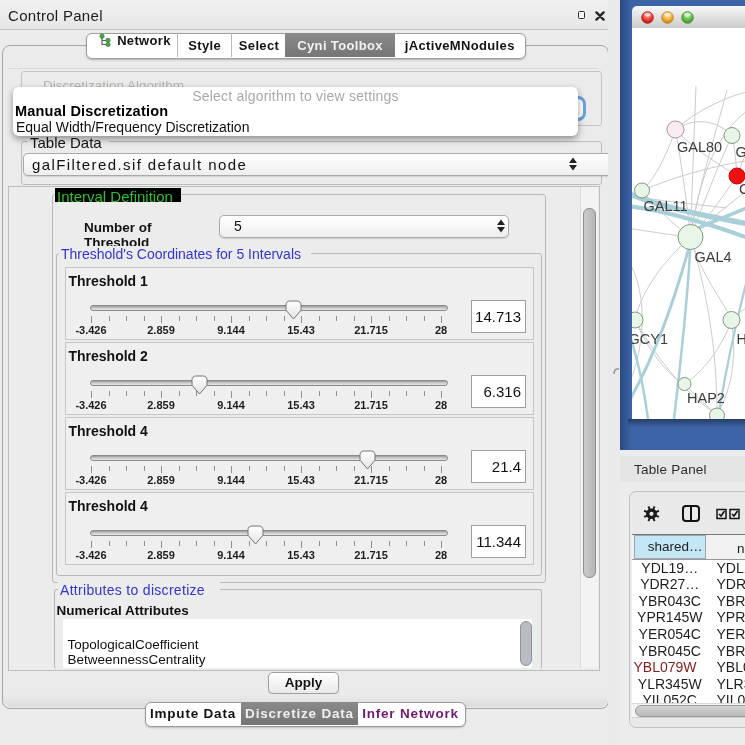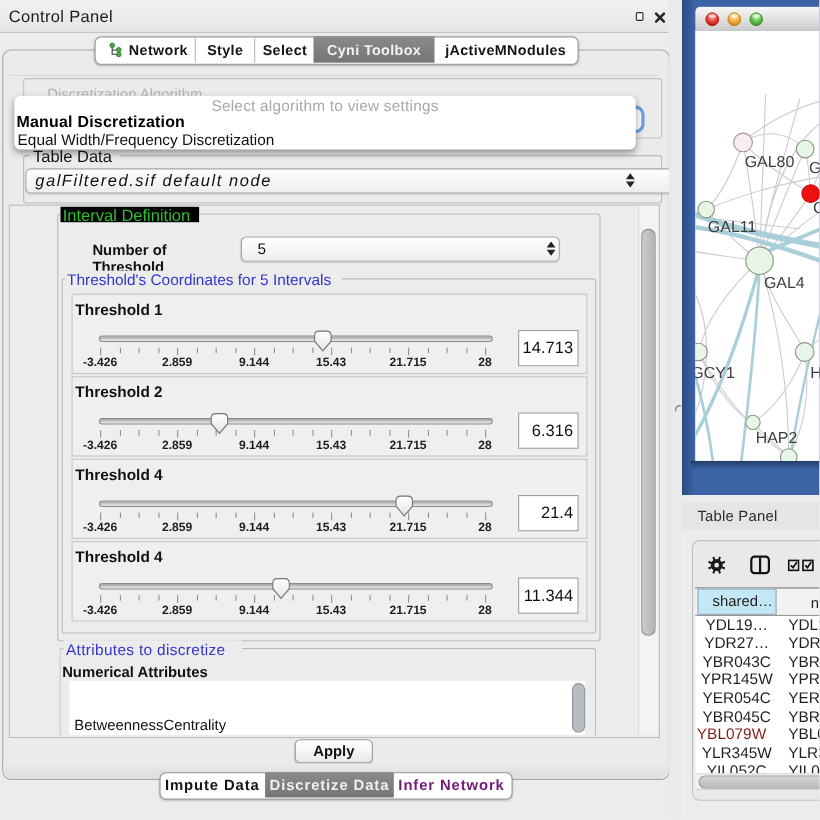--- a/index.html
+++ b/index.html
@@ -7,41 +7,41 @@
 </style></head>
 <body>
 <div style="position:absolute;left:0;top:0;width:620px;height:29px;background:linear-gradient(#f1f1f1,#e6e6e6);border-bottom:1px solid #c3c3c3;"></div>
 <div style="position:absolute;left:8px;top:7px;width:200px;height:16px;font-size:15px;letter-spacing:.3px;color:#1c1c1c;">Control Panel</div>
 <div style="position:absolute;left:577.5px;top:10.5px;width:5.5px;height:6px;border:1.9px solid #2b2b2b;border-radius:1.5px;background:#f2f2f2;"></div>
 <svg style="position:absolute;left:595px;top:11px;" width="10" height="10" viewBox="0 0 10 10">
     <path d="M1.4 1.4 L8.6 8.6 M8.6 1.4 L1.4 8.6" stroke="#252525" stroke-width="2.3" stroke-linecap="round"></path>
   </svg>
 <div style="position:absolute;left:2px;top:45px;width:605px;height:662px;background:#ebebeb;border:1px solid #a6a6a6;border-radius:8px;"></div>
 <div style="position:absolute;left:86px;top:33px;width:438.3px;height:24px;background:#ffffff;border:1px solid #9f9f9f;border-radius:6px;box-shadow:0 1px 2px rgba(0,0,0,.25);"></div>
-<div style="position:absolute;left:86px;top:33px;width:98px;height:24px;color:#141414;border-radius:6px 0 0 6px;display:flex;align-items:center;justify-content:center;font-size:13px;font-weight:bold;letter-spacing:.35px;"><svg width="13" height="15" viewBox="0 0 13 15" style="margin-right:5px;">
+<div style="position:absolute;left:86px;top:33px;width:98px;height:24px;color:#141414;border-radius:6px 0 0 6px;display:flex;align-items:flex-start;justify-content:center;font-size:13px;font-weight:bold;letter-spacing:.35px;"><svg width="13" height="15" viewBox="0 0 13 15" style="margin-right:5px;">
       <path d="M3 3.5 V12 M3.5 7.5 H8 M3.5 11.5 H8" stroke="#5b5b5b" stroke-width="1.2" fill="none"></path>
       <circle cx="3" cy="3.2" r="2.1" fill="#4ca64c" stroke="#2e7d2e" stroke-width=".8"></circle>
       <circle cx="9" cy="7.3" r="2.1" fill="#4ca64c" stroke="#2e7d2e" stroke-width=".8"></circle>
       <circle cx="9" cy="11.5" r="2.1" fill="#4ca64c" stroke="#2e7d2e" stroke-width=".8"></circle>
     </svg>Network</div>
 <div style="position:absolute;left:176.5px;top:33px;width:54.5px;height:24px;color:#141414;border-left:1px solid #b9b9b9;display:flex;align-items:center;justify-content:center;font-size:13px;font-weight:bold;letter-spacing:.35px;">Style</div>
 <div style="position:absolute;left:231px;top:33px;width:54px;height:24px;color:#141414;border-left:1px solid #b9b9b9;display:flex;align-items:center;justify-content:center;font-size:13px;font-weight:bold;letter-spacing:.35px;">Select</div>
 <div style="position:absolute;left:285px;top:33px;width:110.19999999999999px;height:24px;background:linear-gradient(#8a8a8a,#767676);color:#f2f2f2;display:flex;align-items:center;justify-content:center;font-size:13px;font-weight:bold;letter-spacing:.35px;">Cyni Toolbox</div>
 <div style="position:absolute;left:395.2px;top:33px;width:129.09999999999997px;height:24px;color:#141414;border-radius:0 6px 6px 0;display:flex;align-items:center;justify-content:center;font-size:13px;font-weight:bold;letter-spacing:.35px;">jActiveMNodules</div>
 <div style="position:absolute;left:8px;top:68px;width:590px;height:1px;background:#d9d9d9;"></div>
 <div style="position:absolute;left:21px;top:71px;width:579px;height:53px;border:1px solid #c4c4c4;border-radius:3px;"></div>
 <div style="position:absolute;left:43px;top:77.5px;width:170px;height:13px;background:#ebebeb;font-size:13.5px;color:#b4b4b0;overflow:hidden;">Discretization Algorithm</div>
 <div style="position:absolute;left:460px;top:96px;width:126px;height:25px;border:3px solid #6aa2da;border-radius:8px;background:#fff;box-sizing:border-box;"></div>
 <div style="position:absolute;left:13px;top:87px;width:565px;height:49px;background:#ffffff;border-radius:6px;box-shadow:0 3px 7px rgba(0,0,0,.4);z-index:30;"></div>
 <div style="position:absolute;left:13px;top:88px;width:565px;height:14px;font-size:14px;color:#a9a9a9;text-align:center;letter-spacing:.2px;z-index:31;">Select algorithm to view settings</div>
 <div style="position:absolute;left:15px;top:102.5px;width:400px;height:14px;font-size:14.5px;font-weight:bold;color:#000;letter-spacing:.2px;z-index:31;">Manual Discretization</div>
 <div style="position:absolute;left:16px;top:119px;width:420px;height:15px;font-size:14px;color:#101010;z-index:31;">Equal Width/Frequency Discretization</div>
 <div style="position:absolute;left:21px;top:140.5px;width:579px;height:42.5px;border:1px solid #bcbcbc;border-radius:3px;"></div>
 <div style="position:absolute;left:27px;top:134px;width:76px;height:14px;background:#ebebeb;padding:0 3px;font-size:15px;color:#141414;">Table Data</div>
-<div style="position:absolute;left:23px;top:152.5px;width:646px;height:23px;background:linear-gradient(#ffffff,#eeeeee);border:1px solid #a9a9a9;border-radius:5px;box-shadow:0 1px 1px rgba(0,0,0,.12);display:flex;align-items:center;font-size:15px;letter-spacing:1.4px;color:#111;padding-left:8px;box-sizing:border-box;font-style:italic;">galFiltered.sif default node</div>
+<div style="position:absolute;left:23px;top:152.5px;width:646px;height:23px;background:linear-gradient(#ffffff,#eeeeee);border:1px solid #a9a9a9;border-radius:5px;box-shadow:0 1px 1px rgba(0,0,0,.12);display:flex;align-items:center;font-size:15px;letter-spacing:1.4px;color:#111;padding-left:8px;box-sizing:border-box;">galFiltered.sif default node</div>
 <svg style="position:absolute;left:566px;top:156.0px;" width="14" height="16" viewBox="0 0 14 16">
     <path d="M7 1.5 L11 7 H3 Z" fill="#222"></path>
     <path d="M7 14.5 L11 9 H3 Z" fill="#222"></path>
   </svg>
 <div style="position:absolute;left:8px;top:186px;width:590px;height:483px;border:1px solid #bdbdbd;background:#ececec;"></div>
 <div style="position:absolute;left:580px;top:187px;width:17px;height:481px;background:#f3f3f3;border-left:1px solid #dadada;"></div>
 <div style="position:absolute;left:582.5px;top:208px;width:11px;height:368px;background:linear-gradient(90deg,#cccccc,#b5b5b5);border:1px solid #8f8f8f;border-radius:6px;"></div>
 <div style="position:absolute;left:52px;top:194px;width:492px;height:387px;border:1px solid #b9b9b9;border-radius:3px;"></div>
 <div style="position:absolute;left:55px;top:187.5px;width:122px;height:14px;background:#000000;padding:0 2px;font-size:15px;color:#2dbe2d;">Interval Definition</div>
 <div style="position:absolute;left:84px;top:219.5px;width:128px;height:15px;font-size:13.5px;font-weight:bold;color:#111;">Number of Threshold</div>
@@ -213,20 +213,21 @@
         <stop offset="1" stop-color="#e2e2e2"></stop>
       </linearGradient>
     </defs>
     <path d="M1 5.2 Q1 1 5.2 1 H11.8 Q16 1 16 5.2 V10.2 L8.5 19 L1 10.2 Z" fill="url(#tg255525)" stroke="#757575" stroke-width="1"></path>
   </svg>
 <div style="position:absolute;left:471px;top:525.0px;width:55px;height:33px;background:#fff;border:1px solid #9e9e9e;box-sizing:border-box;display:flex;align-items:center;justify-content:flex-end;padding-right:4px;font-size:15px;color:#111;">11.344</div>
 <div style="position:absolute;left:54px;top:588.5px;width:486px;height:79px;border:1px solid #b9b9b9;border-radius:3px;border-bottom:none;"></div>
 <div style="position:absolute;left:58px;top:582px;width:158px;height:13px;background:#ececec;padding:0 2px;font-size:14px;letter-spacing:.3px;color:#3434d0;">Attributes to discretize</div>
 <div style="position:absolute;left:56.5px;top:602.5px;width:160px;height:14px;font-size:13.5px;font-weight:bold;color:#111;">Numerical Attributes</div>
 <div style="position:absolute;left:63px;top:619px;width:469px;height:48.5px;background:#ffffff;overflow:hidden;">
+    <div style="position:absolute;left:4.5px;top:18.0px;width:300px;height:14px;font-size:13.5px;color:#111;">TopologicalCoefficient</div>
     <div style="position:absolute;left:4.5px;top:32.5px;width:300px;height:14px;font-size:13.5px;color:#111;">BetweennessCentrality</div>
   </div>
 <div style="position:absolute;left:519.5px;top:620.5px;width:10px;height:43px;background:#b7bdc3;border:1px solid #8d939a;border-radius:6px;"></div>
 <div style="position:absolute;left:268px;top:671.5px;width:69px;height:20.5px;background:linear-gradient(#ffffff,#e9e9e9);border:1px solid #9f9f9f;border-radius:5px;display:flex;align-items:center;justify-content:center;font-size:13.5px;font-weight:bold;color:#141414;box-shadow:0 1px 1px rgba(0,0,0,.15);">Apply</div>
 <div style="position:absolute;left:3px;top:694px;width:604px;height:13px;background:linear-gradient(#ebebeb,#dddddd);border-radius:0 0 8px 8px;"></div>
 <div style="position:absolute;left:144.5px;top:702px;width:319px;height:22.5px;background:#fff;border:1px solid #9b9b9b;border-radius:6px;box-shadow:0 1px 2px rgba(0,0,0,.2);"></div>
 <div style="position:absolute;left:145px;top:702px;width:96px;height:22.5px;color:#141414;border-radius:6px 0 0 6px;display:flex;align-items:center;justify-content:center;font-size:13.5px;font-weight:bold;letter-spacing:.8px;">Impute Data</div>
 <div style="position:absolute;left:241px;top:702px;width:117px;height:22.5px;background:linear-gradient(#8a8a8a,#757575);color:#efefef;display:flex;align-items:center;justify-content:center;font-size:13.5px;font-weight:bold;letter-spacing:.8px;">Discretize Data</div>
 <div style="position:absolute;left:358px;top:702px;width:105px;height:22.5px;color:#701a75;border-radius:0 6px 6px 0;display:flex;align-items:center;justify-content:center;font-size:13.5px;font-weight:bold;letter-spacing:.8px;">Infer Network</div>
 <div style="position:absolute;left:608px;top:0;width:12px;height:745px;background:#eaeaea;"></div>

